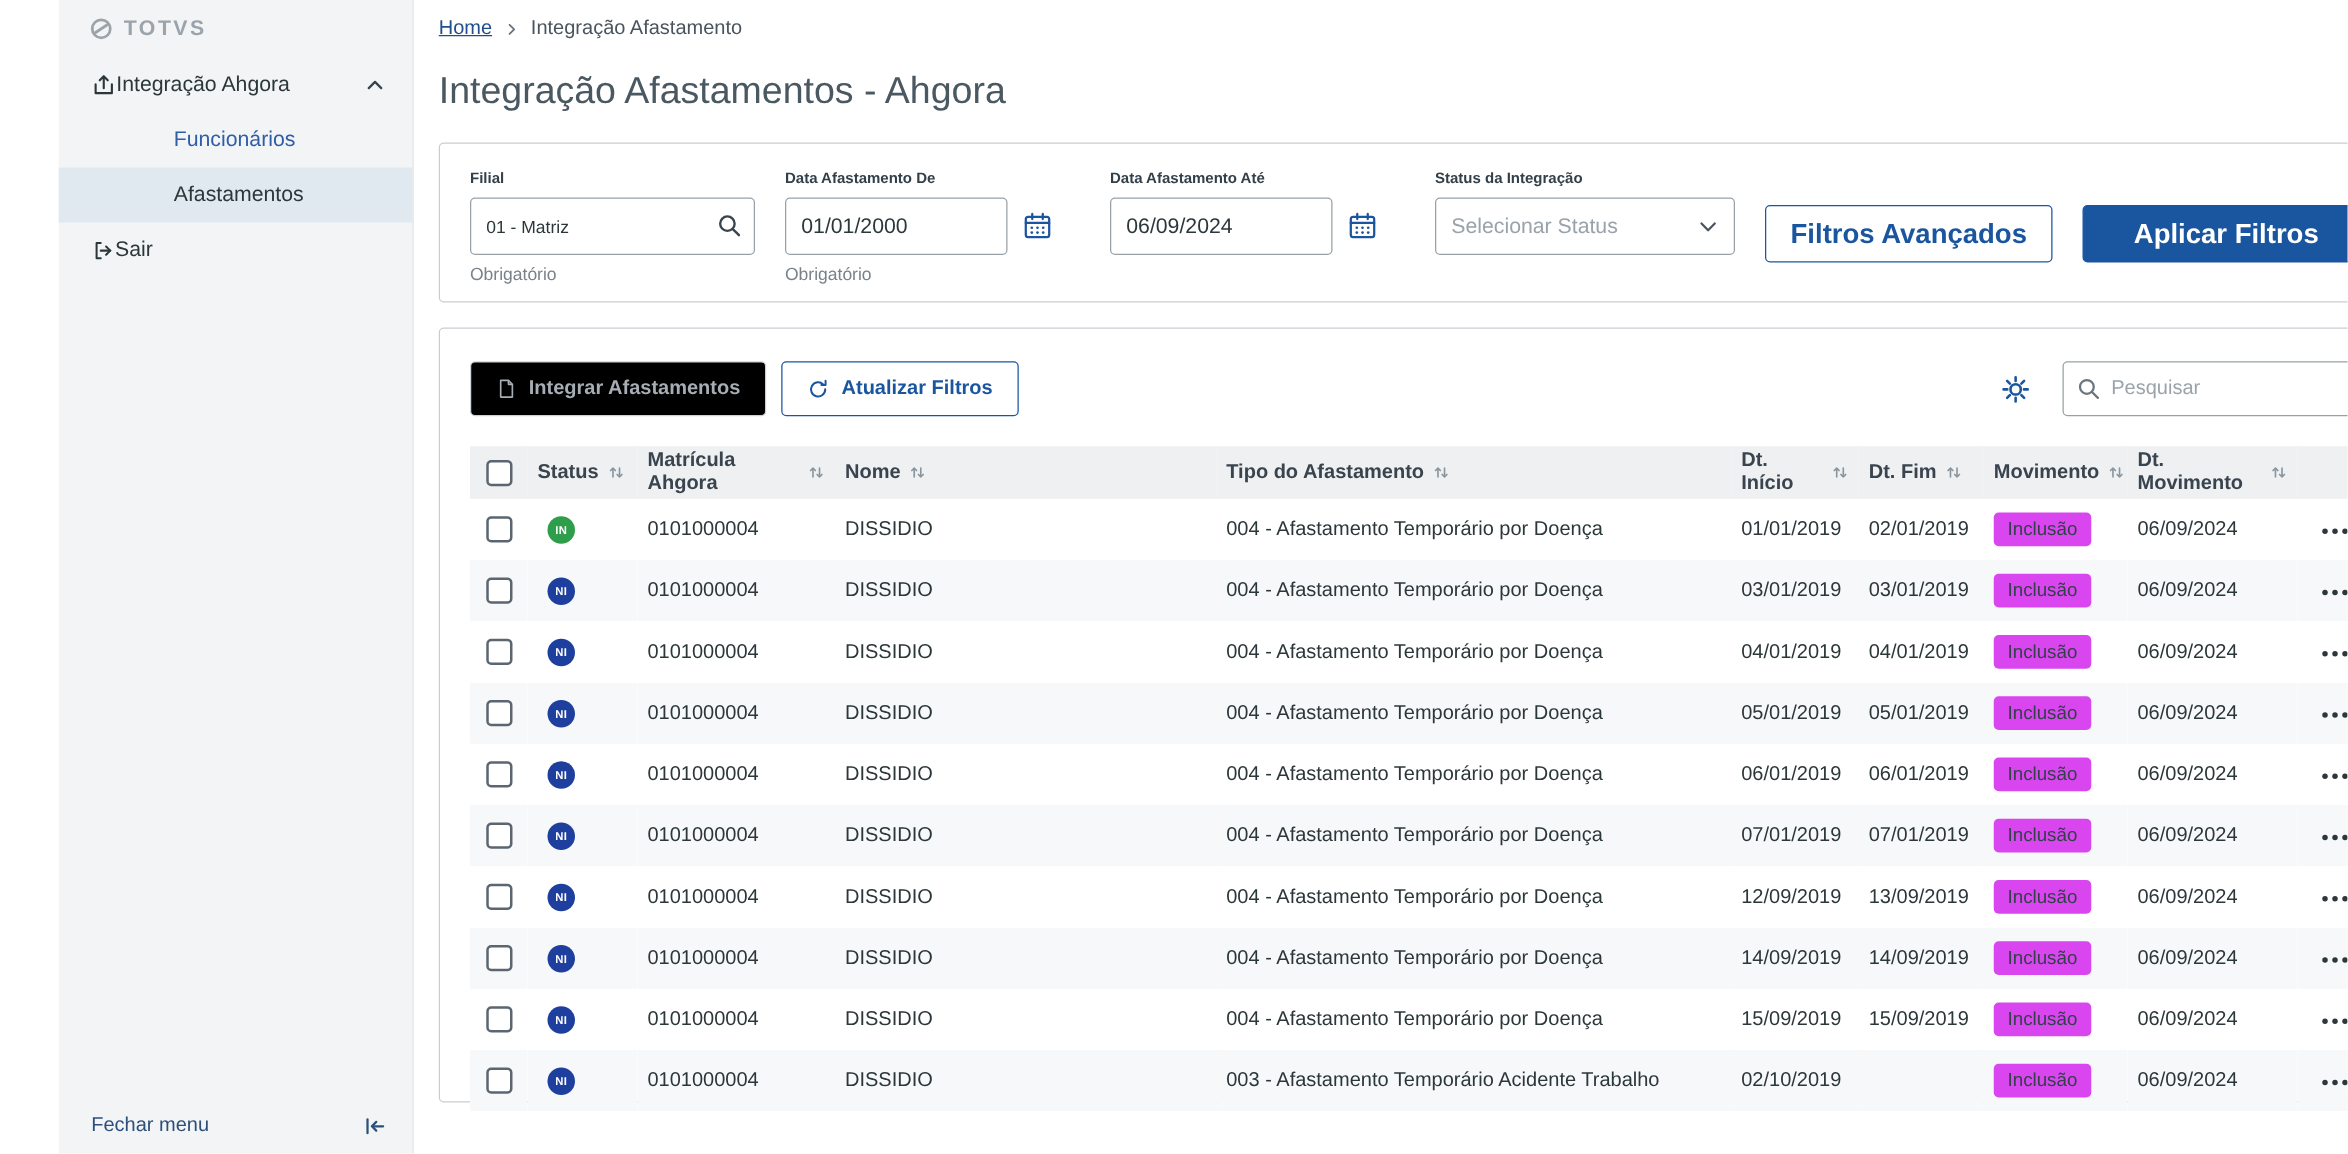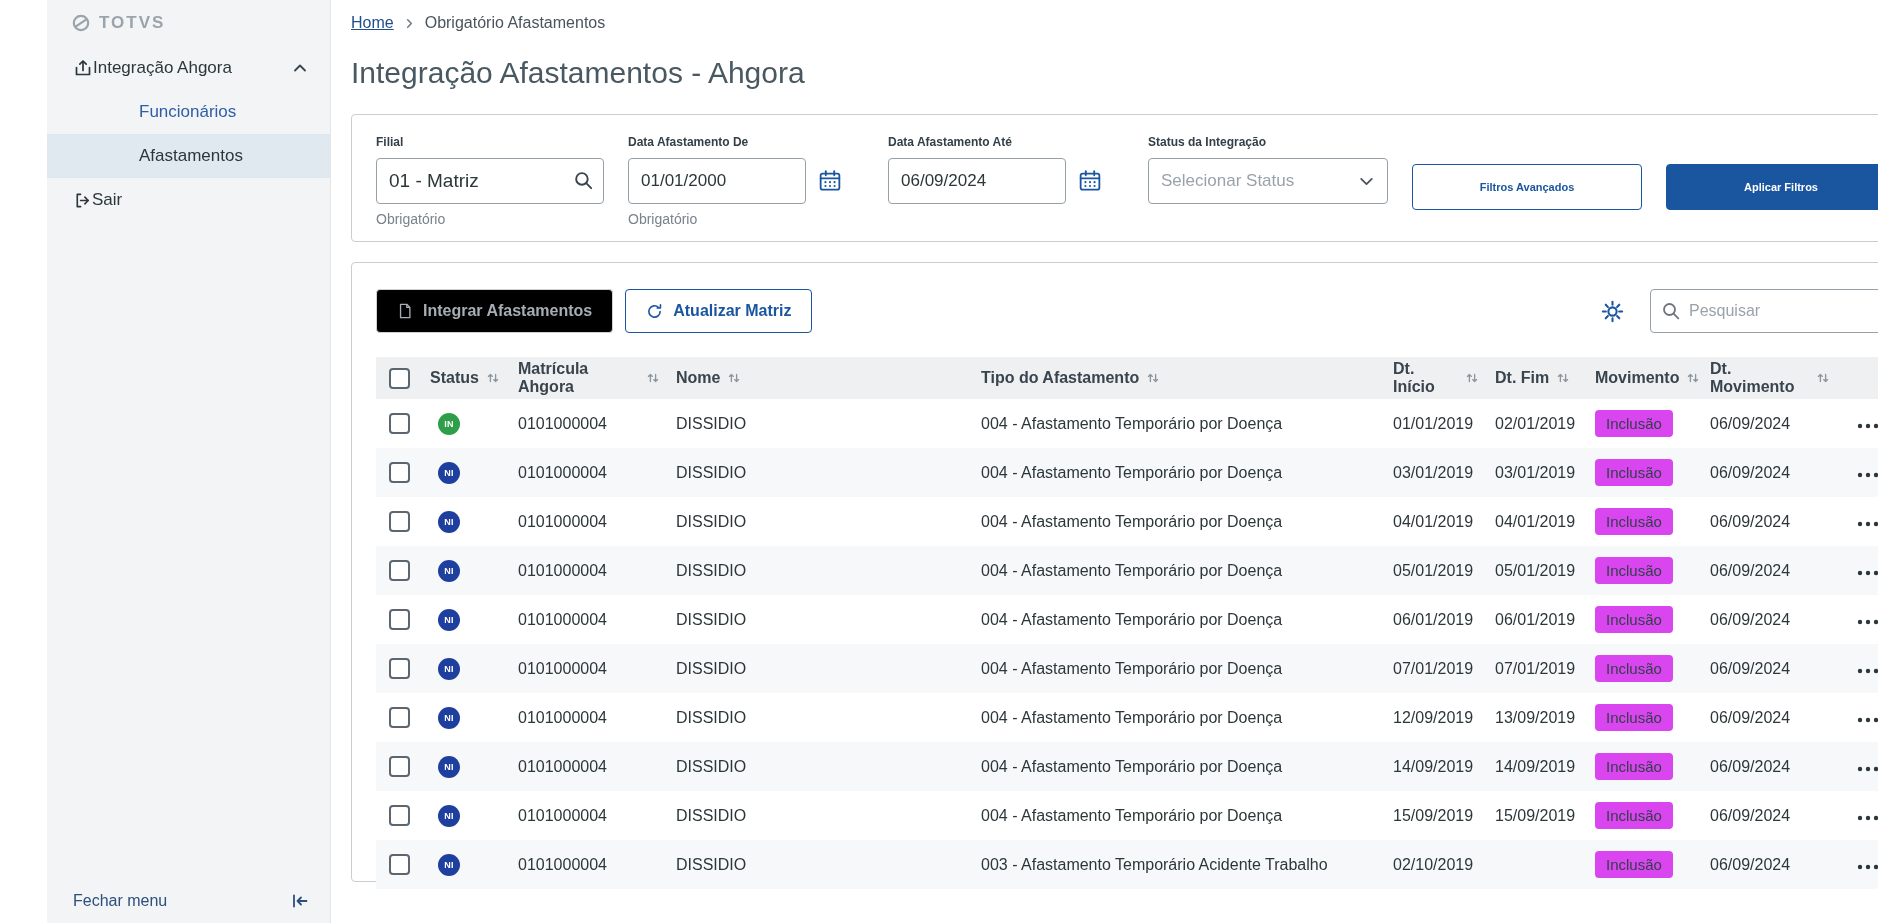--- a/index.html
+++ b/index.html
@@ -33,34 +33,34 @@
   .breadcrumb .sep { color:#6b757e; display:flex; }
   .page-title { margin-top:24px; font-size:30px; font-weight:400; color:#4a5961; }
 
   .card { width:1570px; border:1px solid #c9ced4; border-radius:4px; background:#fff; }
   .filter-card { margin-top:24px; padding:20px 24px 14px 24px; }
   .filter-row { display:flex; gap:24px; align-items:flex-start; }
   .field label { display:block; font-size:12px; font-weight:700; color:#33404a; margin-bottom:9px; }
   .helper { margin-top:7px; font-size:14px; color:#79828a; }
   .input-wrap { position:relative; }
   .input-wrap input { width:100%; height:46px; border:1px solid #98a1a8; border-radius:4px;
-    padding:0 40px 0 12px; font-size:19px; color:#2c3739; font-family:inherit; outline:none; }
+    padding:0 40px 0 12px; font-size:14px; color:#2c3739; font-family:inherit; outline:none; }
   .input-wrap .trail-icon { position:absolute; right:10px; top:12px; color:#39444e; }
   .f-filial { width:228px; }
   .f-date { width:236px; }
   .date-row { display:flex; align-items:center; gap:12px; }
   .date-row input { width:178px; height:46px; border:1px solid #98a1a8; border-radius:4px;
     padding:0 12px; font-size:17px; color:#2c3739; font-family:inherit; outline:none; }
   .cal-btn { border:none; background:none; color:var(--primary,#1a559f); cursor:pointer; display:flex; padding:0; }
   .f-status { width:240px; }
   .select { height:46px; border:1px solid #98a1a8; border-radius:4px; display:flex;
     align-items:center; justify-content:space-between; padding:0 12px; cursor:pointer; background:#fff; }
   .select .ph { font-size:17px; color:#9aa2aa; }
   .select .chev { color:#4a545e; display:flex; }
-  .btn { height:46px; border-radius:4px; font-size:11px; font-weight:700; cursor:pointer;
+  .btn { height:46px; border-radius:4px; font-size:22px; font-weight:700; cursor:pointer;
     font-family:inherit; display:inline-flex; align-items:center; justify-content:center; gap:10px; }
   .btn-outline { background:#fff; border:1px solid var(--primary,#1a559f); color:var(--primary,#1a559f); }
   .btn-primary { background:var(--primary,#1a559f); border:1px solid var(--primary,#1a559f); color:#fff; }
   .btn-adv { width:230px; margin-top:29px; }
   .btn-apply { width:230px; margin-top:29px; }
   .btn-disabled { border:1px solid #ccd2d7; color:#a6adb4; background:#000000; cursor:default; }
 
   
   .table-card { margin-top:20px; padding:26px 24px 0 24px; height:620px; }
   .toolbar { display:flex; align-items:center; gap:12px; margin-bottom:24px; }
@@ -157,21 +157,21 @@
 
   <main class="main">
 
     <div class="breadcrumb">
       <a>Home</a>
       <span class="sep">
         <svg viewBox="0 0 12 12" width="11" height="11">
             <path d="M4 2 8 6 4 10" fill="none" stroke="currentColor" stroke-width="1.6" stroke-linecap="round" stroke-linejoin="round"></path>
           </svg>
       </span>
-      <span class="crumb-current">Obrigatório Afastamentos</span>
+      <span class="crumb-current">Integração Afastamento</span>
     </div>
 
     <h1 class="page-title">Integração Afastamentos - Ahgora</h1>
 
     <section class="card filter-card">
       <div class="filter-row">
         <div class="field f-filial">
           <label>Filial</label>
           <div class="input-wrap">
             <input value="01 - Matriz" style="">
@@ -264,21 +264,21 @@
           </span>
           <span>Integrar Afastamentos</span>
         </button>
         <button class="btn btn-outline">
           <span class="icon">
             <svg viewBox="0 0 18 18" width="17" height="17" fill="none" stroke="currentColor" stroke-width="1.7" stroke-linecap="round" stroke-linejoin="round">
                 <path d="M15 9a6 6 0 1 1-1.7-4.2"></path>
                 <polyline points="15.3,1.8 15.3,5.3 11.8,5.3"></polyline>
               </svg>
           </span>
-          <span>Atualizar Matriz</span>
+          <span>Atualizar Filtros</span>
         </button>
         <span class="spacer"></span>
         <span class="icon gear">
           <svg viewBox="0 0 20 20" width="23" height="23" fill="none" stroke="currentColor" stroke-width="1.8" stroke-linecap="round">
               <circle cx="10" cy="10" r="3.6"></circle>
               <path d="M10 1.6v2.6M10 15.8v2.6M1.6 10h2.6M15.8 10h2.6M4.1 4.1l1.9 1.9M14 14l1.9 1.9M15.9 4.1 14 6M6 14l-1.9 1.9"></path>
             </svg>
         </span>
         <div class="search-box">
           <span class="icon">

